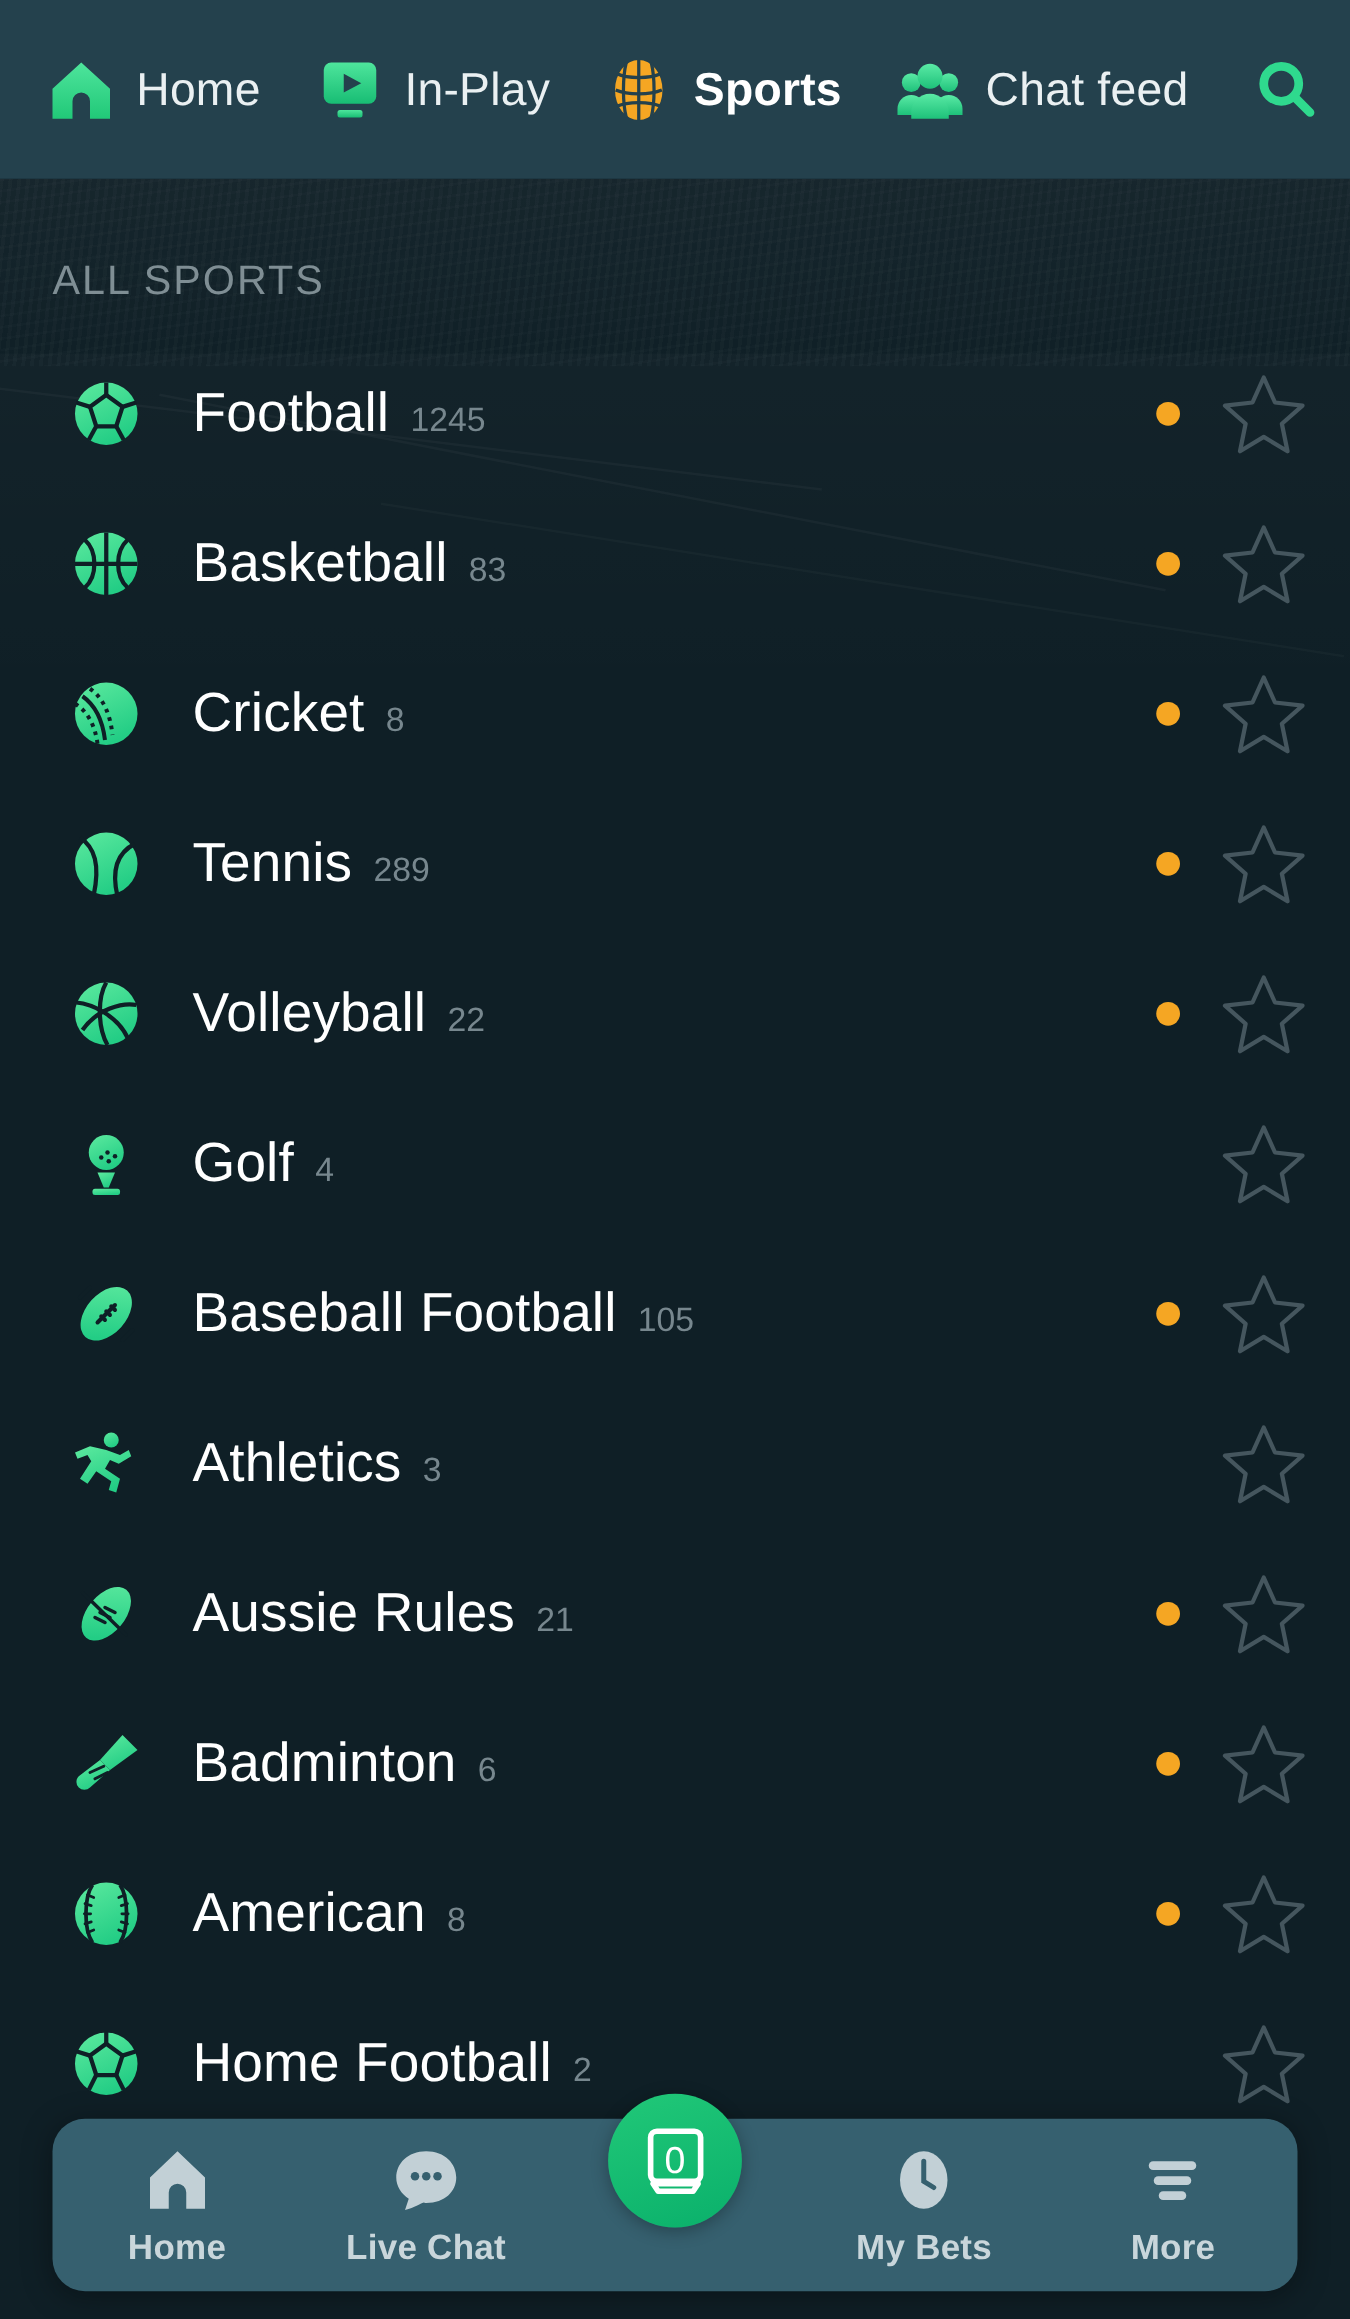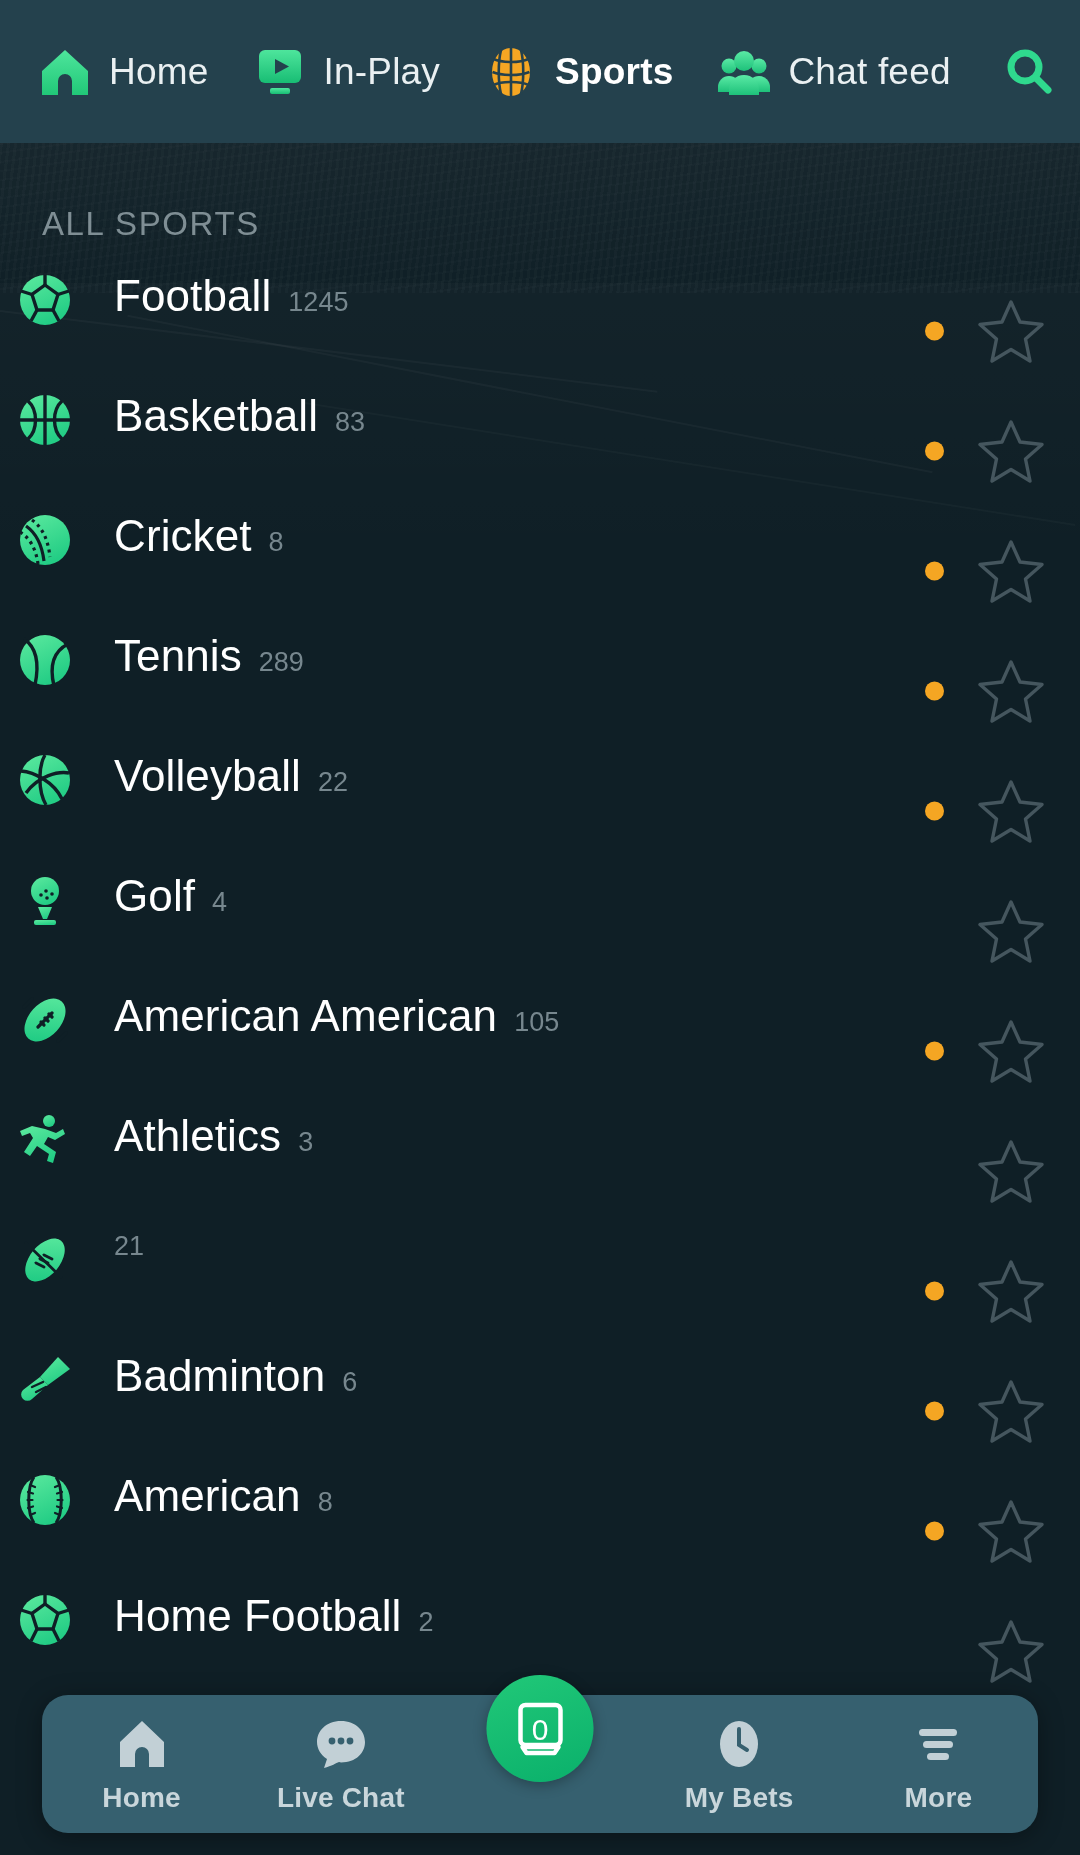--- a/index.html
+++ b/index.html
@@ -79,21 +79,22 @@
     padding:52px 0 0 42px;
     font-weight:400;
   }
 
   #sports-list { margin-top:28px; }
 
   .sport-row {
     position:relative;
     height:120px;
     display:flex;
-    padding-left:16px;
+    align-items:center;
+    padding-left:56px;
     cursor:pointer;
   }
   .sport-icon-wrap {
     width:58px; height:58px;
     flex:0 0 58px;
     display:flex; align-items:center; justify-content:center;
   }
   .sport-icon-wrap svg { width:58px; height:58px; display:block; }
   .sport-text {
     margin-left:40px;
@@ -450,21 +451,21 @@
               <path d="M22 36 L36 22"></path>
               <path d="M25 31 L28 34"></path>
               <path d="M29 27 L32 30"></path>
               <path d="M33 23 L36 26"></path>
               <path d="M8 16 L16 8"></path>
               <path d="M42 50 L50 42"></path>
             </g>
           </svg>
         </span>
         <span class="sport-text">
-          <span class="sport-name">American American</span>
+          <span class="sport-name">Baseball Football</span>
           <span class="sport-count">105</span>
         </span>
         <span class="live-dot"></span>
         <span class="fav-star">
           <svg viewBox="0 0 72 72">
             <path d="M36 7 L45 27 L67 29.5 L50.5 44 L55 66 L36 54.5 L17 66 L21.5 44 L5 29.5 L27 27 Z" fill="none" stroke="#45565e" stroke-width="3.4" stroke-linejoin="round"></path>
           </svg>
         </span>
       </div>
       <div class="sport-row">
@@ -504,20 +505,21 @@
             <ellipse cx="29" cy="29" rx="15" ry="25" fill="url(#SG9)" transform="rotate(40 29 29)"></ellipse>
             <g stroke="#0f1f26" stroke-width="2.8" fill="none" stroke-linecap="round">
               <path d="M10 12 L45 46"></path>
               <path d="M20 32 L28 36"></path>
               <path d="M24 28 L32 32"></path>
               <path d="M28 24 L36 28"></path>
             </g>
           </svg>
         </span>
         <span class="sport-text">
+          <span class="sport-name">Aussie Rules</span>
           <span class="sport-count">21</span>
         </span>
         <span class="live-dot"></span>
         <span class="fav-star">
           <svg viewBox="0 0 72 72">
             <path d="M36 7 L45 27 L67 29.5 L50.5 44 L55 66 L36 54.5 L17 66 L21.5 44 L5 29.5 L27 27 Z" fill="none" stroke="#45565e" stroke-width="3.4" stroke-linejoin="round"></path>
           </svg>
         </span>
       </div>
       <div class="sport-row">

